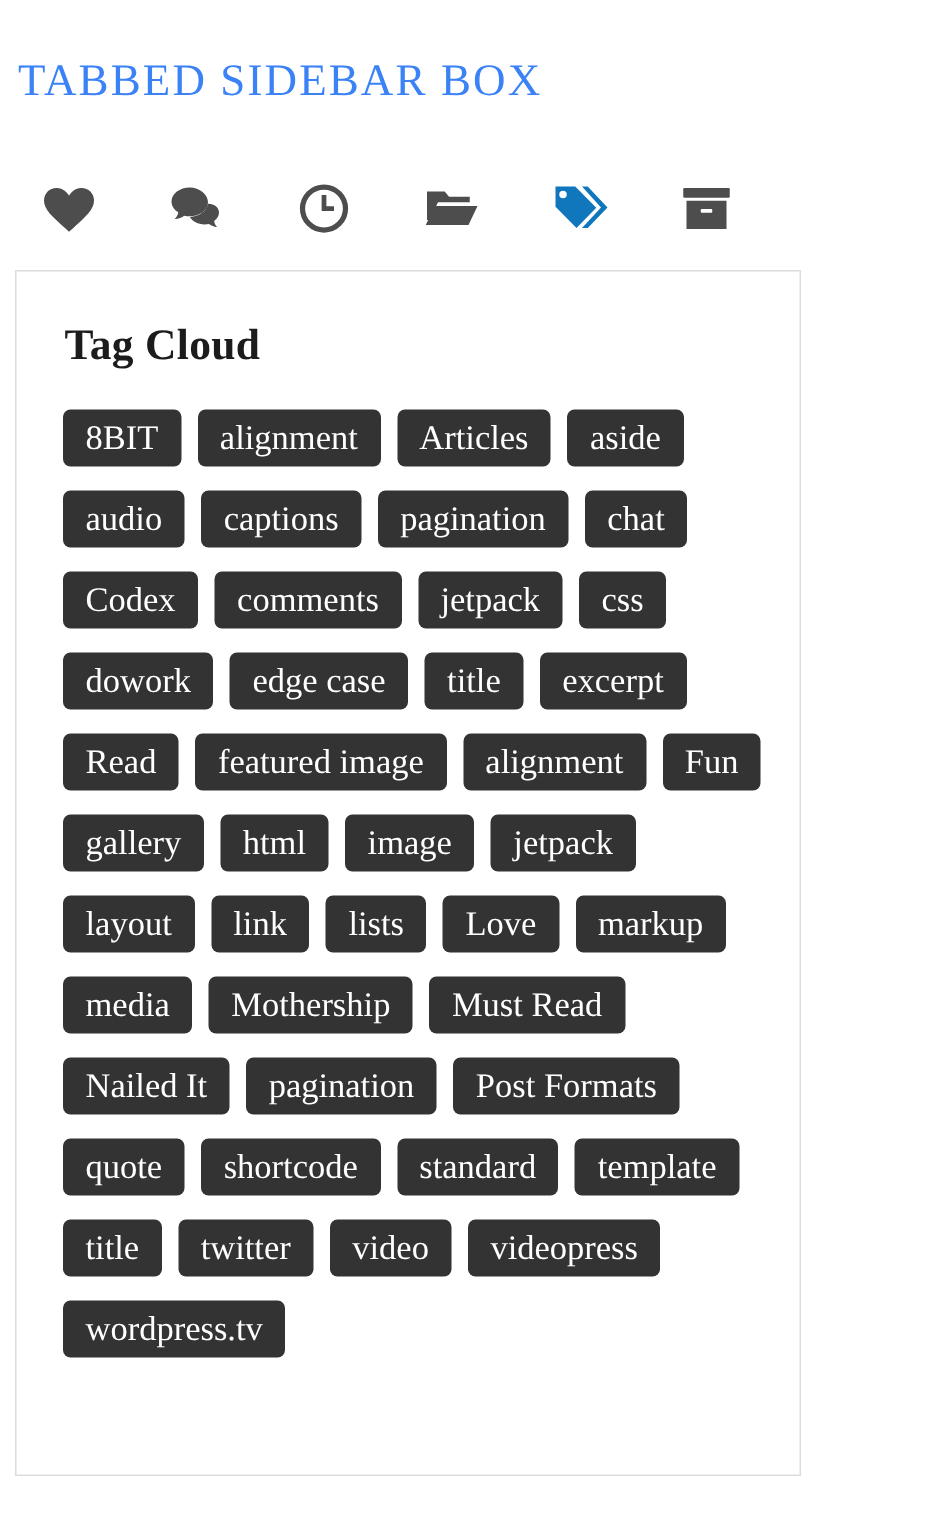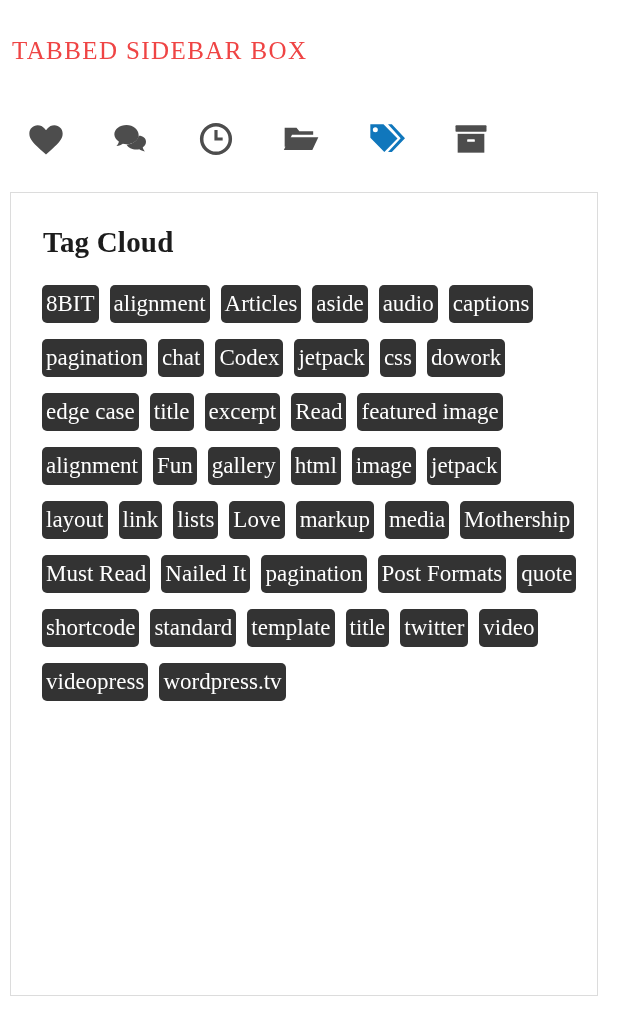--- a/index.html
+++ b/index.html
@@ -15,25 +15,25 @@
     overflow: hidden;
     position: relative;
   }
 
   
   .page-title {
     position: absolute;
     left: 12px;
     top: 14px;
     font-family: "Liberation Serif", "DejaVu Serif", serif;
-    font-size: 25px;
+    font-size: 30px;
     line-height: 40px;
     font-weight: 400;
     letter-spacing: 1.4px;
-    color: #ef4444;
+    color: #3b82f6;
     text-transform: uppercase;
     white-space: nowrap;
   }
 
   
   .tab-strip {
     position: absolute;
     left: 0;
     top: 108px;
     width: 626px;
@@ -52,22 +52,22 @@
     cursor: pointer;
   }
   .tab-item svg {
     display: block;
   }
 
   
   .widget-panel {
     position: absolute;
     left: 10px;
-    top: 192px;
-    width: 588px;
+    top: 180px;
+    width: 524px;
     height: 804px;
     box-sizing: border-box;
     border: 1px solid #dcdcdc;
     background: #ffffff;
     overflow: hidden;
   }
   .widget-title {
     margin: 0;
     padding: 32px 0 0 32px;
     font-family: "Liberation Serif", "DejaVu Serif", serif;
@@ -85,21 +85,21 @@
     flex-wrap: wrap;
     align-content: flex-start;
     gap: 16px 11px;
     max-width: 560px;
   }
   .tag-link {
     display: inline-flex;
     align-items: center;
     justify-content: center;
     height: 38px;
-    padding: 0 4px;
+    padding: 0 15px;
     box-sizing: border-box;
     background: #333333;
     color: #ffffff;
     border-radius: 5px;
     font-family: "Liberation Serif", "DejaVu Serif", serif;
     font-size: 23px;
     line-height: 38px;
     font-weight: 400;
     text-decoration: none;
     white-space: nowrap;
@@ -172,20 +172,21 @@
   <div class="tag-cloud">
       <a class="tag-link">8BIT</a>
       <a class="tag-link">alignment</a>
       <a class="tag-link">Articles</a>
       <a class="tag-link">aside</a>
       <a class="tag-link">audio</a>
       <a class="tag-link">captions</a>
       <a class="tag-link">pagination</a>
       <a class="tag-link">chat</a>
       <a class="tag-link">Codex</a>
+      <a class="tag-link">comments</a>
       <a class="tag-link">jetpack</a>
       <a class="tag-link">css</a>
       <a class="tag-link">dowork</a>
       <a class="tag-link">edge case</a>
       <a class="tag-link">title</a>
       <a class="tag-link">excerpt</a>
       <a class="tag-link">Read</a>
       <a class="tag-link">featured image</a>
       <a class="tag-link">alignment</a>
       <a class="tag-link">Fun</a>

